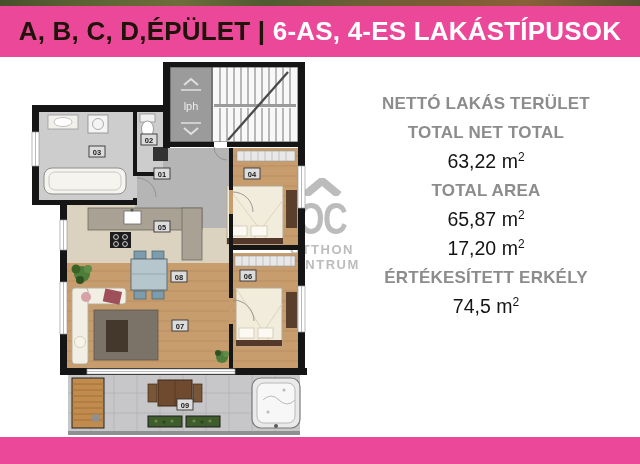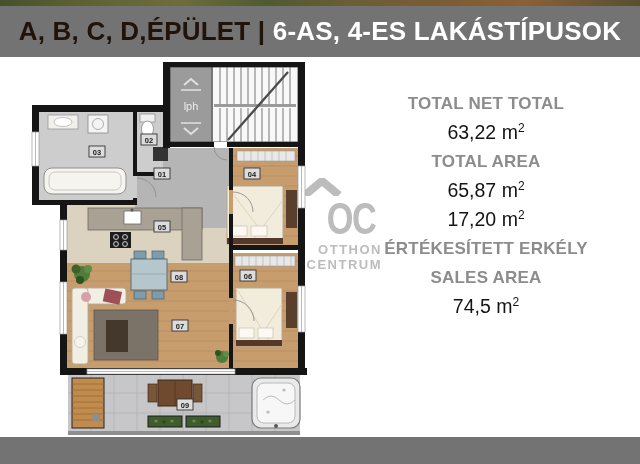--- a/index.html
+++ b/index.html
@@ -26,33 +26,33 @@
     position:absolute;left:338px;top:89px;width:296px;
     text-align:center;
   }
   .area-line{line-height:29px;}
   .area-line.label{color:#8C8C8C;font-weight:700;font-size:17px;letter-spacing:.2px;}
   .area-line.value{color:#141414;font-weight:400;font-size:19.5px;}
   .area-line.value sup{font-size:12px;line-height:0;}
   
   .watermark{
     position:absolute;left:262px;top:178px;width:120px;
-    text-align:right;color:#BCBCBC;z-index:1;user-select:none;
+    text-align:center;color:#BCBCBC;z-index:1;user-select:none;
   }
   .wm-roof{display:block;margin:0 auto;}
   .wm-monogram{
     font-size:44px;font-weight:bold;line-height:46px;
     display:inline-block;transform:scaleX(.78);letter-spacing:-2px;
   }
   .wm-line{font-size:13px;font-weight:bold;letter-spacing:1.5px;line-height:15px;}
   
   .plan{position:absolute;left:30px;top:60px;z-index:2;}
   
   .footer-band{position:absolute;left:0;top:437px;width:640px;height:27px;}
-  .accent-bg{background:#737373;}
+  .accent-bg{background:#ec4899;}
   svg text{font-family:"Liberation Sans","DejaVu Sans",sans-serif;}
 </style>
 </head>
 <body>
 
 <div class="photo-strip"></div>
 
 <div class="header-band accent-bg">
   <span class="header-dark">A, B, C, D,ÉPÜLET | </span>
   <span class="header-light">6-AS, 4-ES LAKÁSTÍPUSOK</span>
@@ -319,23 +319,23 @@
       <text x="149" y="219.5">08</text>
     </g>
     <g>
       <rect x="147" y="339" width="16" height="11" fill="#dcdcdc" stroke="#333" stroke-width="0.9"></rect>
       <text x="155" y="347.5">09</text>
     </g>
   </g>
 </svg>
 
 <div class="area-info">
+    <div class="area-line label">NETTÓ LAKÁS TERÜLET</div>
     <div class="area-line label">TOTAL NET TOTAL</div>
     <div class="area-line value"><span>63,22 m</span><sup>2</sup></div>
     <div class="area-line label">TOTAL AREA</div>
     <div class="area-line value"><span>65,87 m</span><sup>2</sup></div>
     <div class="area-line value"><span>17,20 m</span><sup>2</sup></div>
     <div class="area-line label">ÉRTÉKESÍTETT ERKÉLY</div>
-    <div class="area-line label">SALES AREA</div>
     <div class="area-line value"><span>74,5 m</span><sup>2</sup></div>
   </div>
 
 <div class="footer-band accent-bg"></div>
 
 </body></html>

